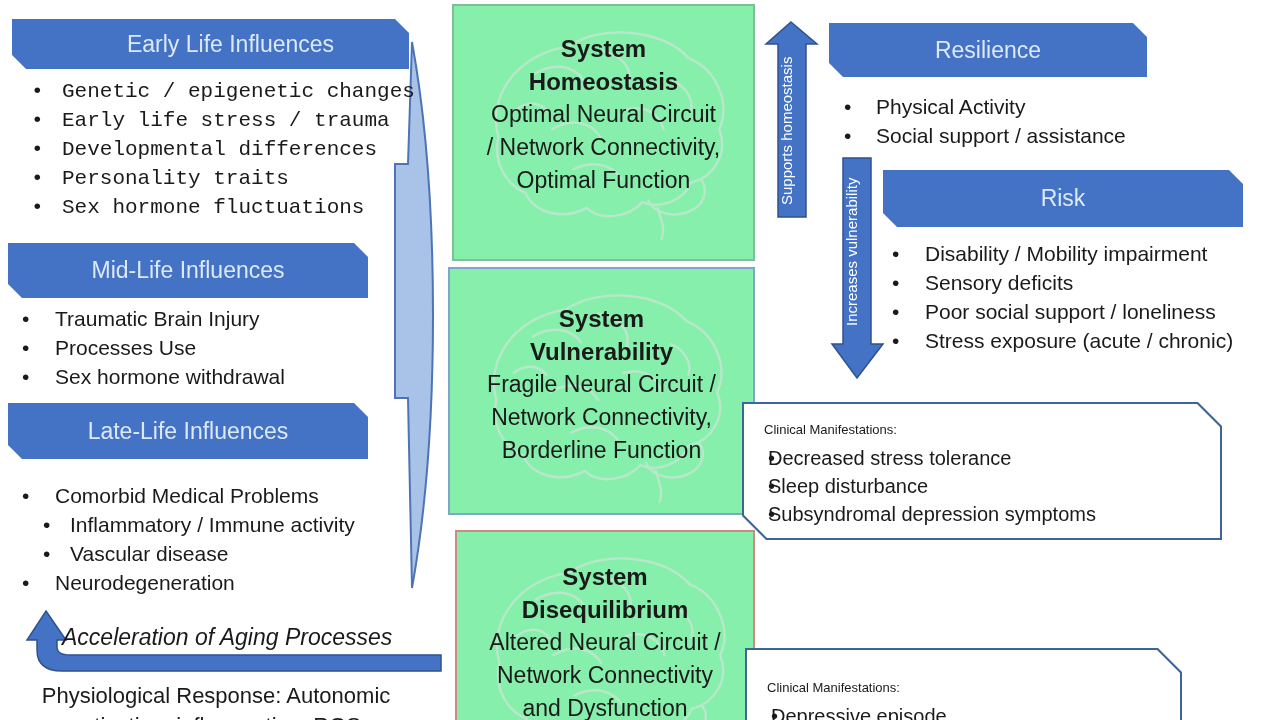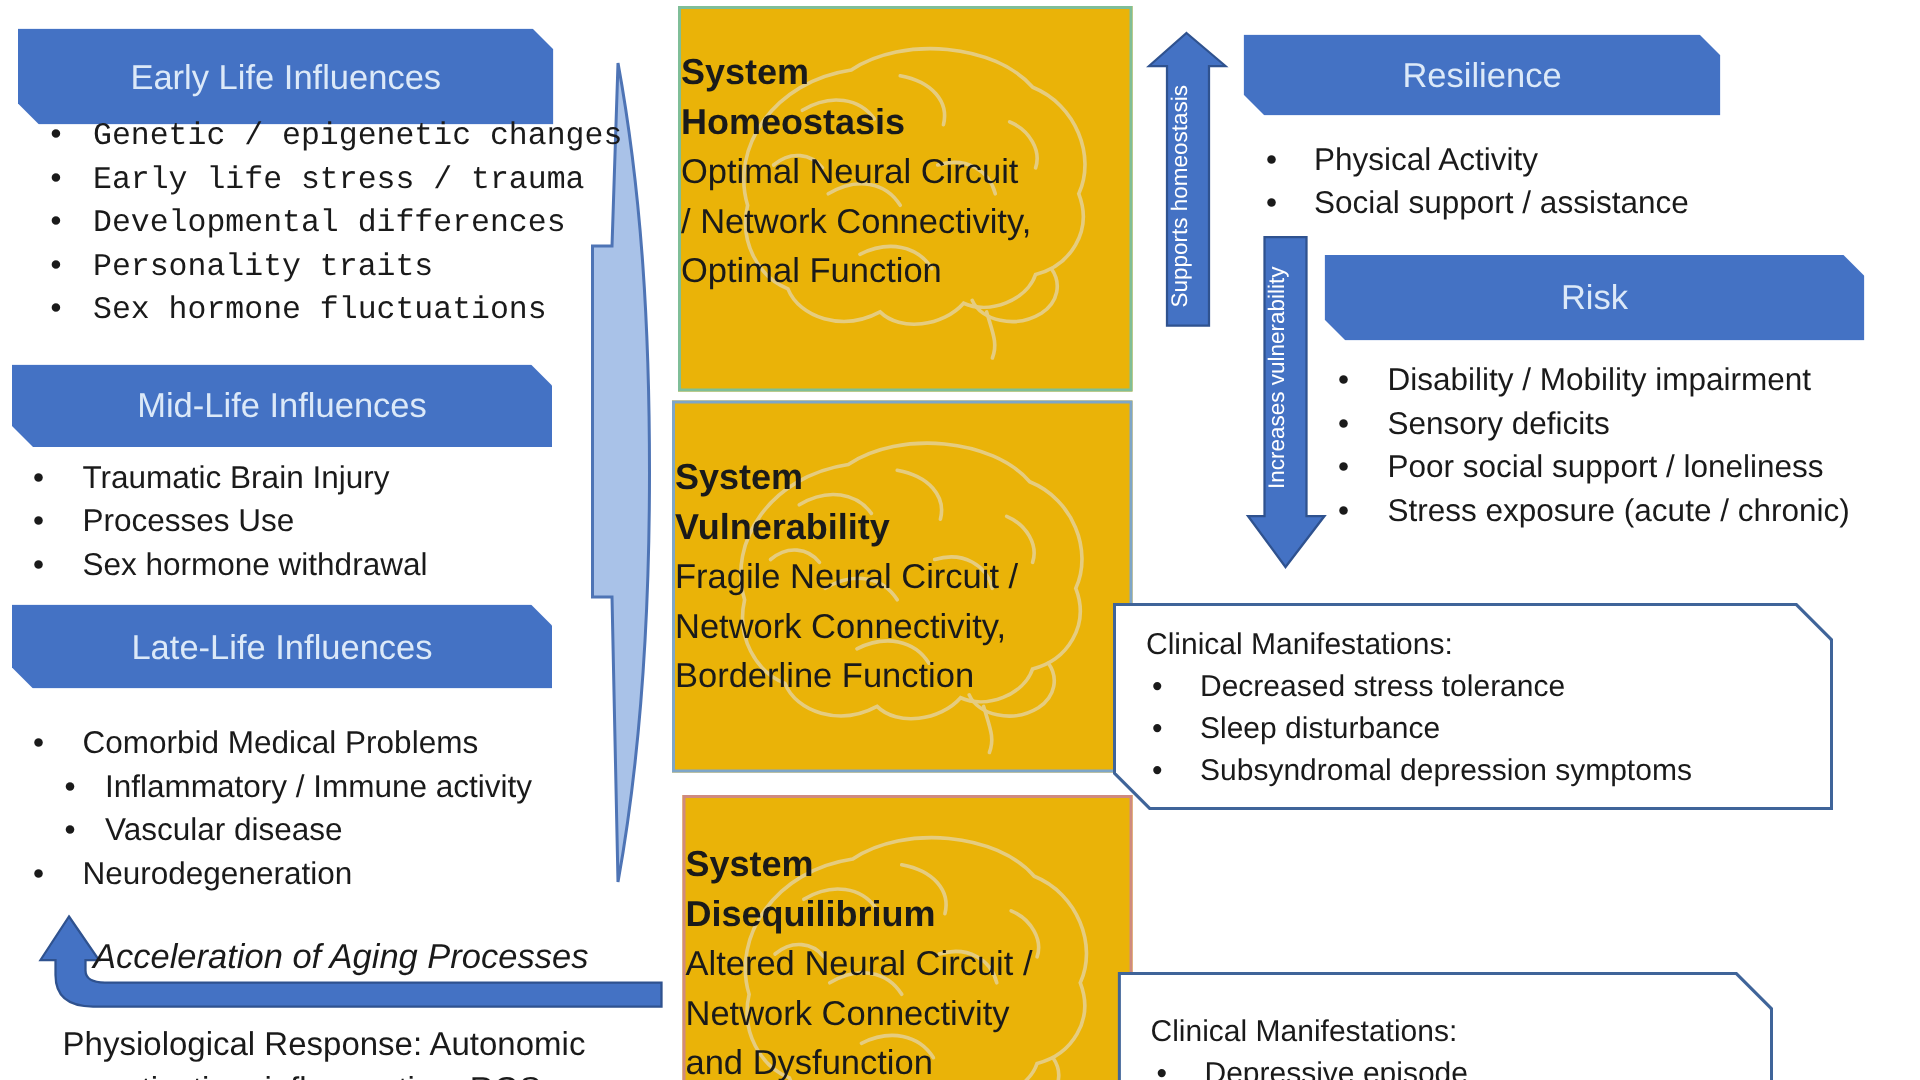--- a/index.html
+++ b/index.html
@@ -3,39 +3,39 @@
 <meta charset="utf-8">
 <style>
   html,body{margin:0;padding:0;background:#ffffff;}
   #canvas{position:relative;width:1280px;height:720px;overflow:hidden;background:#ffffff;
           font-family:"Liberation Sans", sans-serif;color:#1a1a1a;}
 
   
   .hdr{position:absolute;background:#4472c4;color:#dce9f8;display:flex;align-items:center;
        justify-content:center;font-size:23px;
        clip-path:polygon(0 0, calc(100% - 14px) 0, 100% 14px, 100% 100%, 14px 100%, 0 calc(100% - 14px));}
-  #hdr-early{left:12px;top:19px;width:357px;height:64px;}
+  #hdr-early{left:12px;top:19px;width:357px;height:50px;padding-left:40px;}
   #hdr-mid{left:8px;top:243px;width:360px;height:55px;}
   #hdr-late{left:8px;top:403px;width:360px;height:56px;}
   #hdr-resilience{left:829px;top:23px;width:318px;height:54px;}
   #hdr-risk{left:883px;top:170px;width:360px;height:57px;}
 
   
   ul.blist{position:absolute;margin:0;padding:0;list-style:none;font-size:21px;}
   ul.blist li{position:relative;height:29px;line-height:29px;white-space:nowrap;}
   ul.blist li::before{content:"\2022";position:absolute;left:0;top:0;}
   #list-early{left:31px;top:77px;}   #list-early li{padding-left:31px;font-family:Liberation Mono, monospace;}
   #list-mid{left:22px;top:304px;}    #list-mid li{padding-left:33px;}
   #list-late{left:22px;top:481px;}   #list-late li{padding-left:33px;}
   #list-late li.sub{padding-left:48px;} #list-late li.sub::before{left:21px;}
   #list-resilience{left:844px;top:92px;} #list-resilience li{padding-left:32px;}
   #list-risk{left:892px;top:239px;}      #list-risk li{padding-left:33px;}
 
   
-  .cbox{position:absolute;background:#eab308;text-align:left;}
+  .cbox{position:absolute;background:#86efac;text-align:center;}
   #cbox-homeostasis{left:452px;top:4px;width:299px;height:253px;border:2px solid #7fbe98;}
   #cbox-vulnerability{left:448px;top:267px;width:303px;height:244px;border:2px solid #7ea6c8;}
   #cbox-disequilibrium{left:455px;top:530px;width:296px;height:215px;border:2px solid #cf8a7f;}
   .brain{position:absolute;left:50%;top:8px;transform:translateX(-50%);opacity:.55;}
   .ctext{position:relative;}
   #cbox-homeostasis .ctext{padding-top:26px;}
   #cbox-vulnerability .ctext{padding-top:33px;}
   #cbox-disequilibrium .ctext{padding-top:28px;}
   .ctitle{font-weight:bold;font-size:24px;line-height:33px;}
   .cbody{font-size:23px;line-height:33px;white-space:nowrap;}
@@ -46,25 +46,25 @@
   #vlabel-up{left:778px;top:48px;width:28px;height:166px;}
   #vlabel-down{left:843px;top:162px;width:28px;height:180px;}
 
   
   .clinbox{position:absolute;background:#3f6499;
            clip-path:polygon(0 0, calc(100% - 24px) 0, 100% 24px, 100% 100%, 24px 100%, 0 calc(100% - 24px));}
   .clininner{position:absolute;inset:2px;background:#ffffff;
            clip-path:polygon(0 0, calc(100% - 23px) 0, 100% 23px, 100% 100%, 23px 100%, 0 calc(100% - 23px));}
   #clin-1{left:742px;top:402px;width:480px;height:138px;}
   #clin-2{left:745px;top:648px;width:437px;height:110px;}
-  .clintitle{font-size:20px;line-height:28px;padding-left:20px;white-space:nowrap;}
+  .clintitle{font-size:13px;line-height:28px;padding-left:20px;white-space:nowrap;}
   #clin-1 .clintitle{padding-top:12px;}
   #clin-2 .clintitle{padding-top:24px;}
   ul.clist{margin:0;padding:0;list-style:none;font-size:20px;}
-  ul.clist li{position:relative;height:28px;line-height:28px;padding-left:56px;white-space:nowrap;}
+  ul.clist li{position:relative;height:28px;line-height:28px;padding-left:24px;white-space:nowrap;}
   ul.clist li::before{content:"\2022";position:absolute;left:24px;top:0;}
 
   
   #aging-label{position:absolute;left:62px;top:622px;width:352px;font-size:23px;font-style:italic;
                line-height:30px;white-space:nowrap;}
   #phys-text{position:absolute;left:0px;top:681px;width:432px;font-size:22px;line-height:30px;
              text-align:center;}
 
   svg.layer{position:absolute;left:0;top:0;pointer-events:none;}
 </style>

